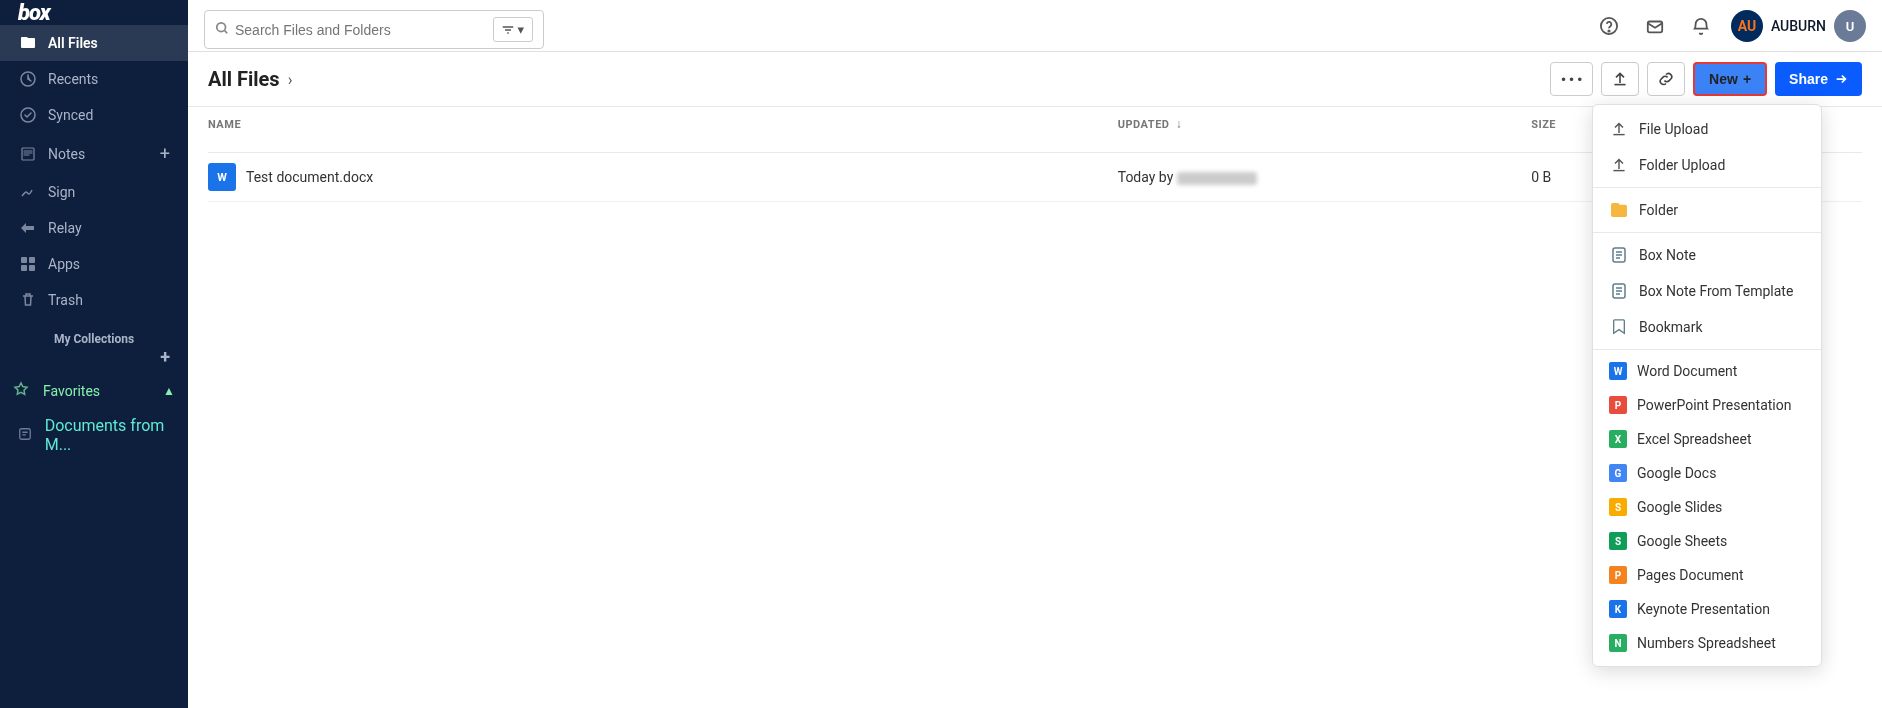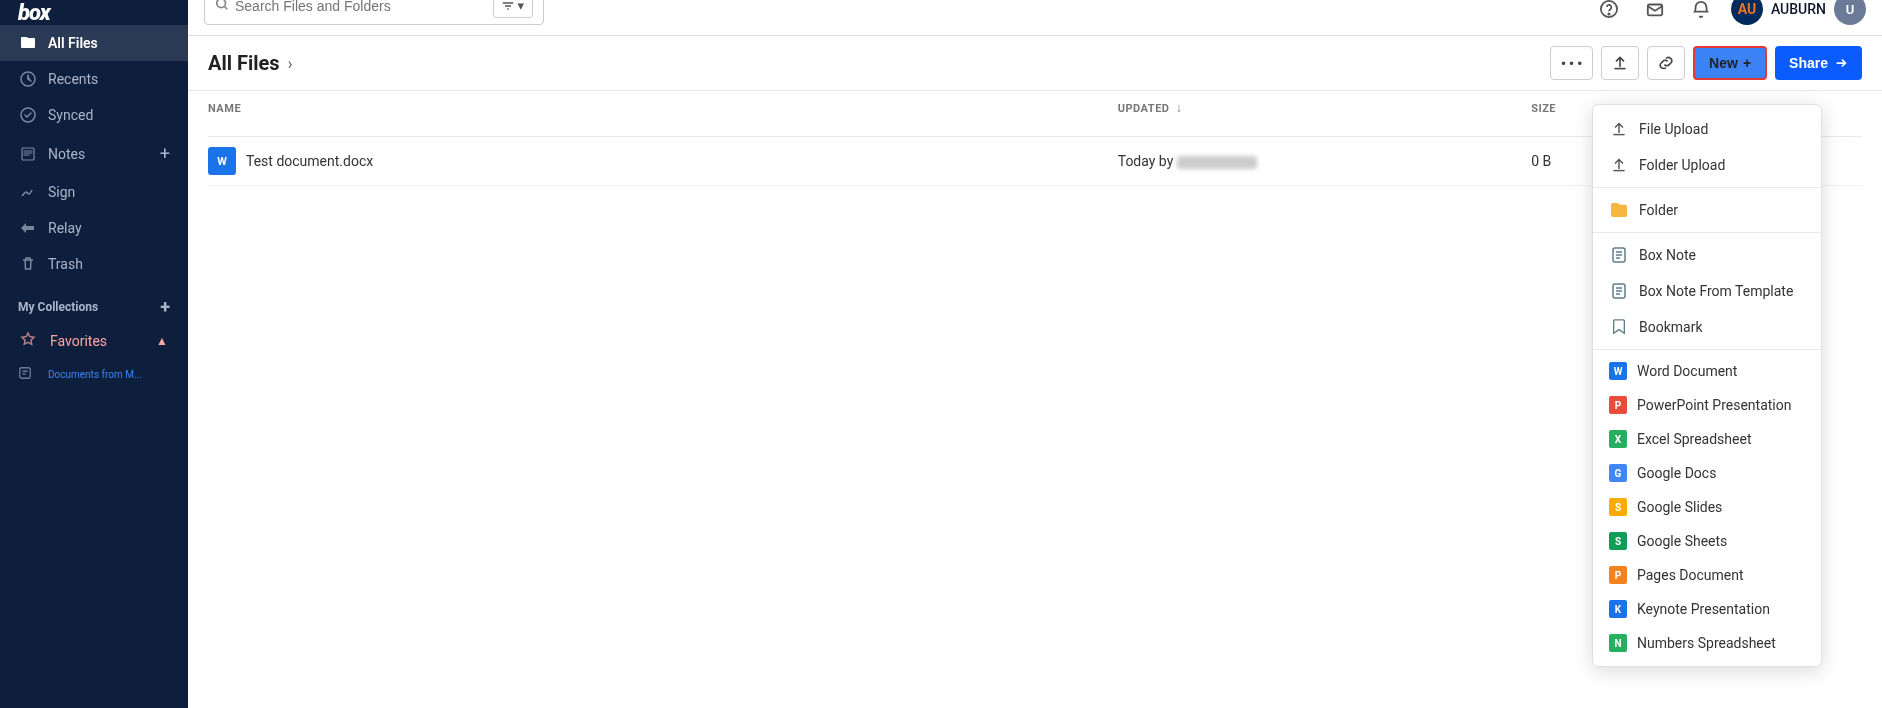--- a/index.html
+++ b/index.html
@@ -45,71 +45,72 @@
     .nav-item .nav-add { margin-left: auto; font-size: 18px; color: #aab4c8; }
 
     .sidebar-section-label {
       padding: 14px 18px 6px;
       font-size: 12px;
       font-weight: 700;
       color: #aab4c8;
       text-transform: none;
       display: flex;
       align-items: center;
+      flex-direction: column;
     }
     .sidebar-section-label .section-add { margin-left: auto; font-size: 18px; cursor: pointer; color: #aab4c8; }
 
     .favorites-item {
       display: flex;
       align-items: center;
-      padding: 8px 20px;
+      padding: 8px 13px;
       font-size: 14px;
-      color: #fca5a5;
+      color: #86efac;
       cursor: pointer;
     }
     .favorites-item .nav-icon { width: 20px; margin-right: 10px; }
     .favorites-item .nav-label { flex: 1; }
     .favorites-item .fav-chevron { font-size: 12px; }
 
     .drag-hint {
       display: flex;
       align-items: flex-start;
       padding: 8px 18px 8px 48px;
       font-size: 12px;
       color: #6b7a96;
       line-height: 1.4;
     }
     .drag-hint .drag-icon { margin-right: 8px; margin-top: 1px; flex-shrink: 0; font-size: 13px; }
 
     .docs-item {
       display: flex;
       align-items: center;
       padding: 8px 18px;
-      font-size: 10px;
-      color: #3b82f6;
+      font-size: 16px;
+      color: #5eead4;
       cursor: pointer;
     }
     .docs-item .nav-icon { width: 20px; margin-right: 10px; font-size: 13px; }
 
     
     #main {
       flex: 1;
       display: flex;
       flex-direction: column;
       overflow: hidden;
     }
 
     
     #topbar {
       display: flex;
-      align-items: flex-end;
+      align-items: flex-start;
       padding: 10px 16px;
       border-bottom: 1px solid #e0e0e0;
       background: #fff;
-      height: 36px;
+      height: 52px;
       gap: 26px;
     }
     .search-bar {
       display: flex;
       align-items: center;
       border: 1px solid #ccc;
       border-radius: 4px;
       padding: 6px 10px;
       width: 340px;
       background: #fff;
@@ -422,20 +423,31 @@
 
     <div class="nav-item">
       <span class="nav-icon">
         <svg width="16" height="16" viewBox="0 0 16 16" fill="currentColor" opacity="0.7">
             <path d="M1 8l5-5v3h8v4H6v3z"></path>
           </svg>
       </span>
       <span class="nav-label">Relay</span>
     </div>
 
+    <div class="nav-item">
+      <span class="nav-icon">
+        <svg width="16" height="16" viewBox="0 0 16 16" fill="currentColor" opacity="0.7">
+            <rect x="1" y="1" width="6" height="6" rx="1"></rect>
+            <rect x="9" y="1" width="6" height="6" rx="1"></rect>
+            <rect x="1" y="9" width="6" height="6" rx="1"></rect>
+            <rect x="9" y="9" width="6" height="6" rx="1"></rect>
+          </svg>
+      </span>
+      <span class="nav-label">Apps</span>
+    </div>
 
     <div class="nav-item">
       <span class="nav-icon">
         <svg width="16" height="16" viewBox="0 0 16 16" fill="none" stroke="currentColor" stroke-width="1.5" opacity="0.7">
             <path d="M3 4h10M6 4V2h4v2M5 4l.5 9h5L11 4"></path>
           </svg>
       </span>
       <span class="nav-label">Trash</span>
     </div>
 

